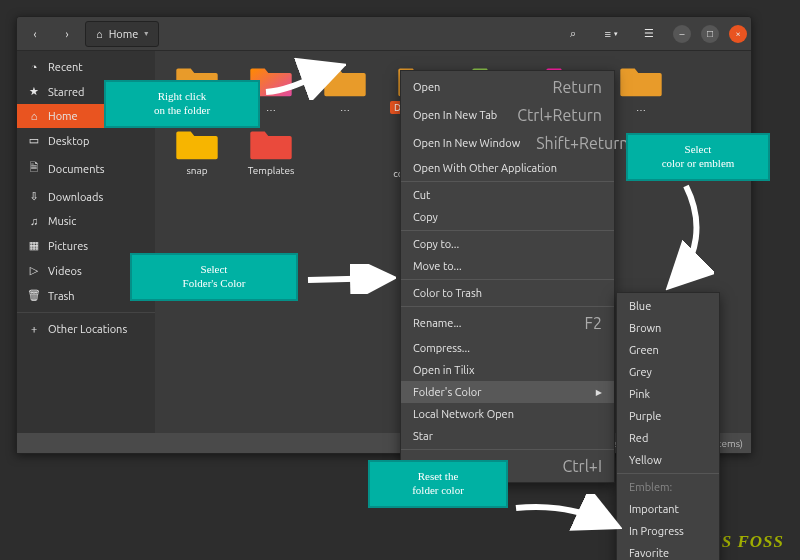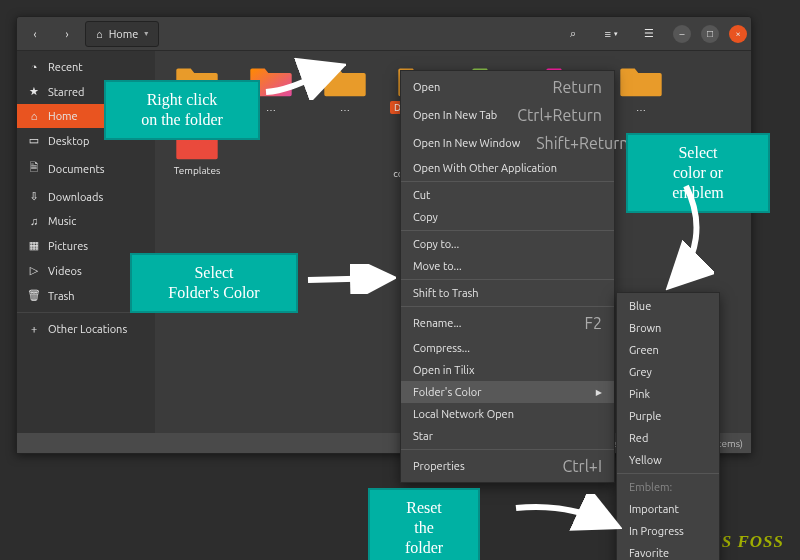--- a/index.html
+++ b/index.html
@@ -140,21 +140,21 @@
   .menu .sep { height: 1px; background: #565656; margin: 2px 0; }
   .menu .arrow-r { margin-left: auto; font-size: 8px; color: #ddd; }
   
   .callout {
     position: absolute;
     background: var(--callout);
     border: 2px solid #049088;
     color: #fff;
     padding: 8px 26px;
     font-family: "Comic Sans MS", "Segoe Print", cursive;
-    font-size: 16px;
+    font-size: 11px;
     text-align: center;
     line-height: 1.25;
     z-index: 20;
   }
   .arrow-ann { position: absolute; z-index: 21; }
   .watermark {
     position: absolute;
     right: 16px; bottom: 8px;
     font-family: Georgia, serif;
     font-style: italic;
@@ -312,20 +312,26 @@
             <span class="folder-label">…</span>
           </div>
           <div class="folder">
             <svg class="ic" viewBox="0 0 48 40">
               <path d="M3 6h14l4 5h24a2 2 0 0 1 2 2v22a2 2 0 0 1-2 2H3a2 2 0 0 1-2-2V8a2 2 0 0 1 2-2z" fill="#e89b2a"></path>
             </svg>
             <span class="folder-label">…</span>
           </div>
           <div class="folder">
             <svg class="ic" viewBox="0 0 48 40">
+              <path d="M3 6h14l4 5h24a2 2 0 0 1 2 2v22a2 2 0 0 1-2 2H3a2 2 0 0 1-2-2V8a2 2 0 0 1 2-2z" fill="#f7b500"></path>
+            </svg>
+            <span class="folder-label">snap</span>
+          </div>
+          <div class="folder">
+            <svg class="ic" viewBox="0 0 48 40">
               <path d="M3 6h14l4 5h24a2 2 0 0 1 2 2v22a2 2 0 0 1-2 2H3a2 2 0 0 1-2-2V8a2 2 0 0 1 2-2z" fill="#ea4a3c"></path>
             </svg>
             <span class="folder-label">Templates</span>
           </div>
         </div>
     </div>
   </div>
 
   <div class="statusbar">
     <span>"Downloads" selected (containing 3 items)</span>
@@ -357,21 +363,21 @@
     </div>
     <div class="sep"></div>
     <div class="mi">
       <span>Copy to...</span>
     </div>
     <div class="mi">
       <span>Move to...</span>
     </div>
     <div class="sep"></div>
     <div class="mi">
-      <span>Shift to Trash</span>
+      <span>Color to Trash</span>
     </div>
     <div class="sep"></div>
     <div class="mi">
       <span>Rename...</span>
       <span class="shortcut">F2</span>
     </div>
     <div class="mi">
       <span>Compress...</span>
     </div>
     <div class="mi">
@@ -437,21 +443,21 @@
   <div>on the folder</div>
 </div>
 <div class="callout" style="left:130px;top:253px;width:168px;">
   <div>Select</div>
   <div>Folder's Color</div>
 </div>
 <div class="callout" style="left:626px;top:133px;width:144px;">
   <div>Select</div>
   <div>color or emblem</div>
 </div>
-<div class="callout" style="left:368px;top:488px;width:112px;">
+<div class="callout" style="left:368px;top:460px;width:140px;">
   <div>Reset the</div>
   <div>folder color</div>
 </div>
 
 <svg class="arrow-ann" style="left:262px;top:56px;width:84px;height:44px;">
   <defs>
       <marker id="ah1" markerWidth="8" markerHeight="8" refX="6" refY="4" orient="auto">
         <path d="M0,0 L8,4 L0,8 Z" fill="#fff"></path>
       </marker>
     </defs>

